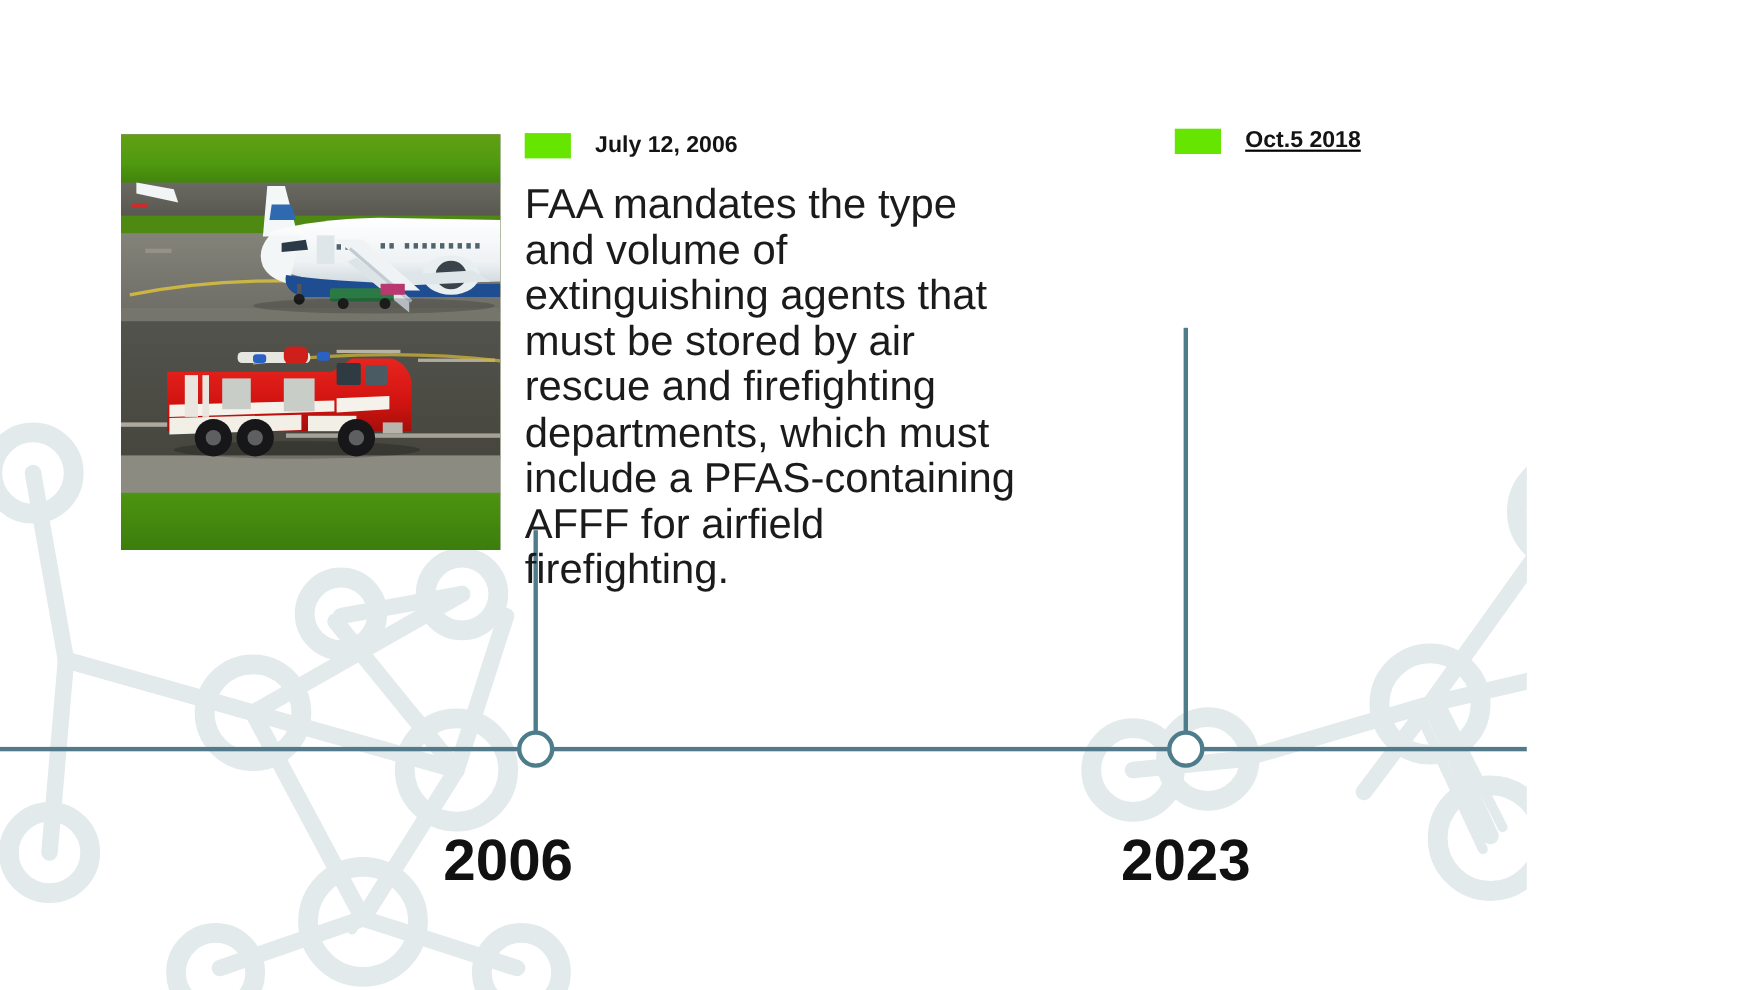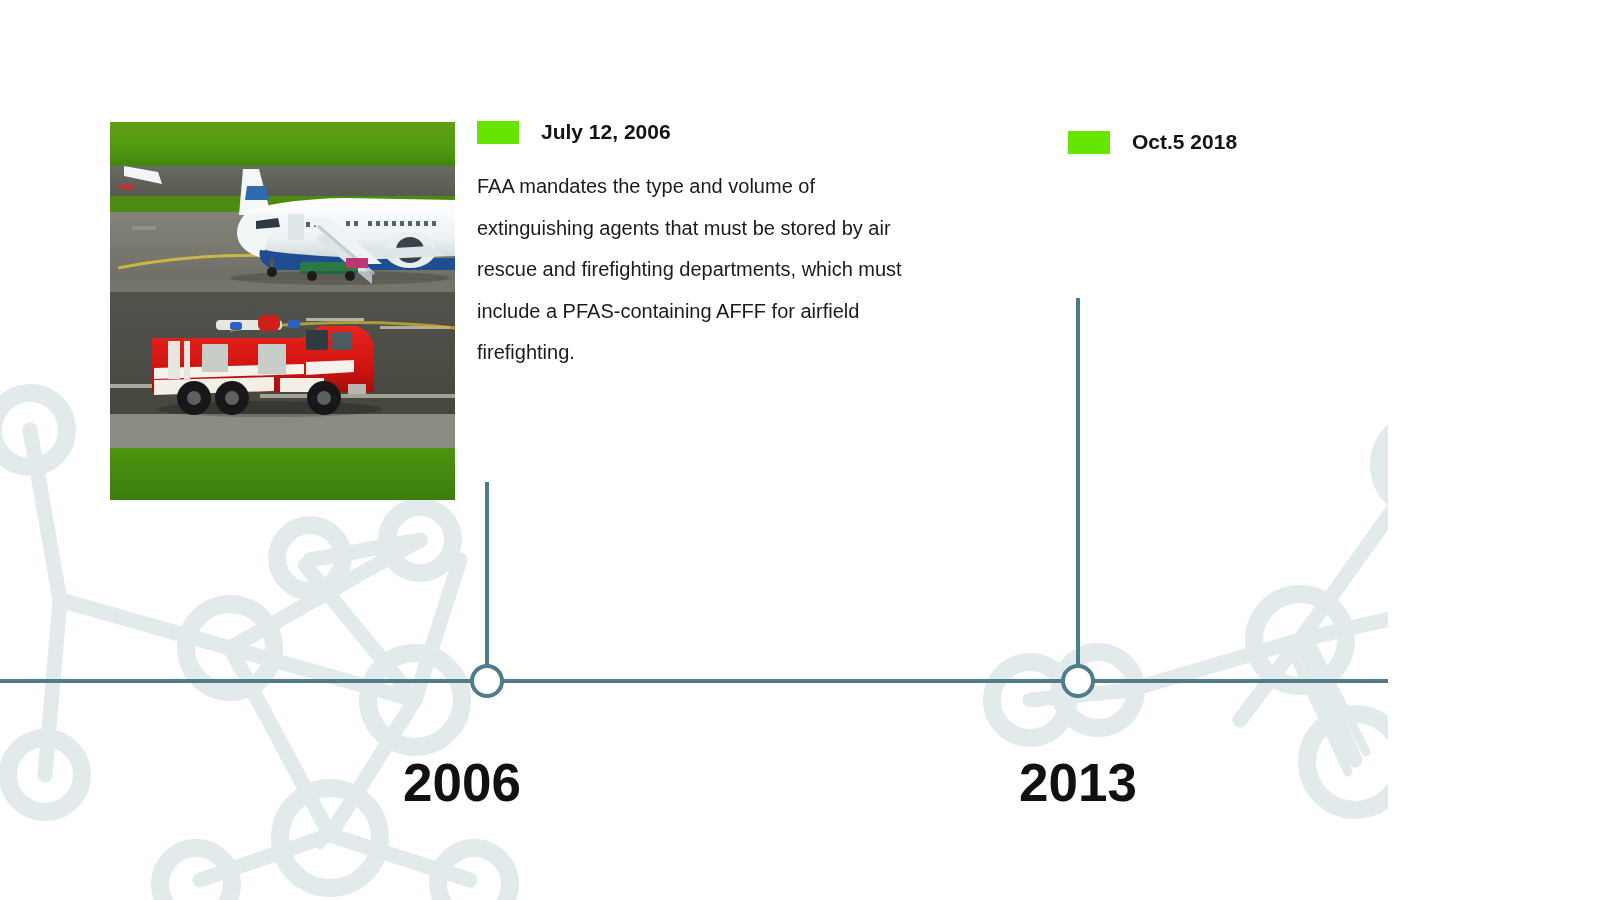--- a/index.html
+++ b/index.html
@@ -91,21 +91,21 @@
   .event-date {
     margin-left: 22px;
     font-family: "Liberation Sans", sans-serif;
     font-weight: bold;
     font-size: 21px;
     color: #141414;
     white-space: nowrap;
   }
   .event-body {
     font-family: "Liberation Sans", sans-serif;
-    font-size: 20px;
+    font-size: 38px;
     line-height: 41.5px;
     color: #1b1b1b;
     font-weight: 400;
     margin-top: 20px;
   }
 
   
   #event-photo {
     position: absolute;
     left: 110px;
@@ -332,30 +332,30 @@
   </div>
 
   <div class="event-block" style="left:477px; top:118px; width:450px;">
     <div class="event-head">
       <span class="swatch"></span>
       <span class="event-date">July 12, 2006</span>
     </div>
     <div class="event-body">FAA mandates the type and volume of extinguishing agents that must be stored by air rescue and firefighting departments, which must include a PFAS-containing AFFF for airfield firefighting.</div>
   </div>
 
-  <div class="event-block" style="left:1068px; top:128px; width:430px;">
+  <div class="event-block" style="left:1068px; top:114px; width:430px;text-decoration:underline;">
     <div class="event-head">
       <span class="swatch"></span>
       <span class="event-date">Oct.5 2018</span>
     </div>
   </div>
 
   <div class="connector" style="left:485px; top:482px; height:198px;"></div>
   <div class="connector" style="left:1076px; top:298px; height:382px;"></div>
 
   <div id="timeline-axis"></div>
   <div class="node-dot" style="left:470px;"></div>
   <div class="node-dot" style="left:1061px;"></div>
 
   <div class="year-label" style="left:462px; top:752px;">2006</div>
-  <div class="year-label" style="left:1078px; top:752px;">2013</div>
+  <div class="year-label" style="left:1078px; top:752px;">2023</div>
 
 </div>
 
 </body></html>

